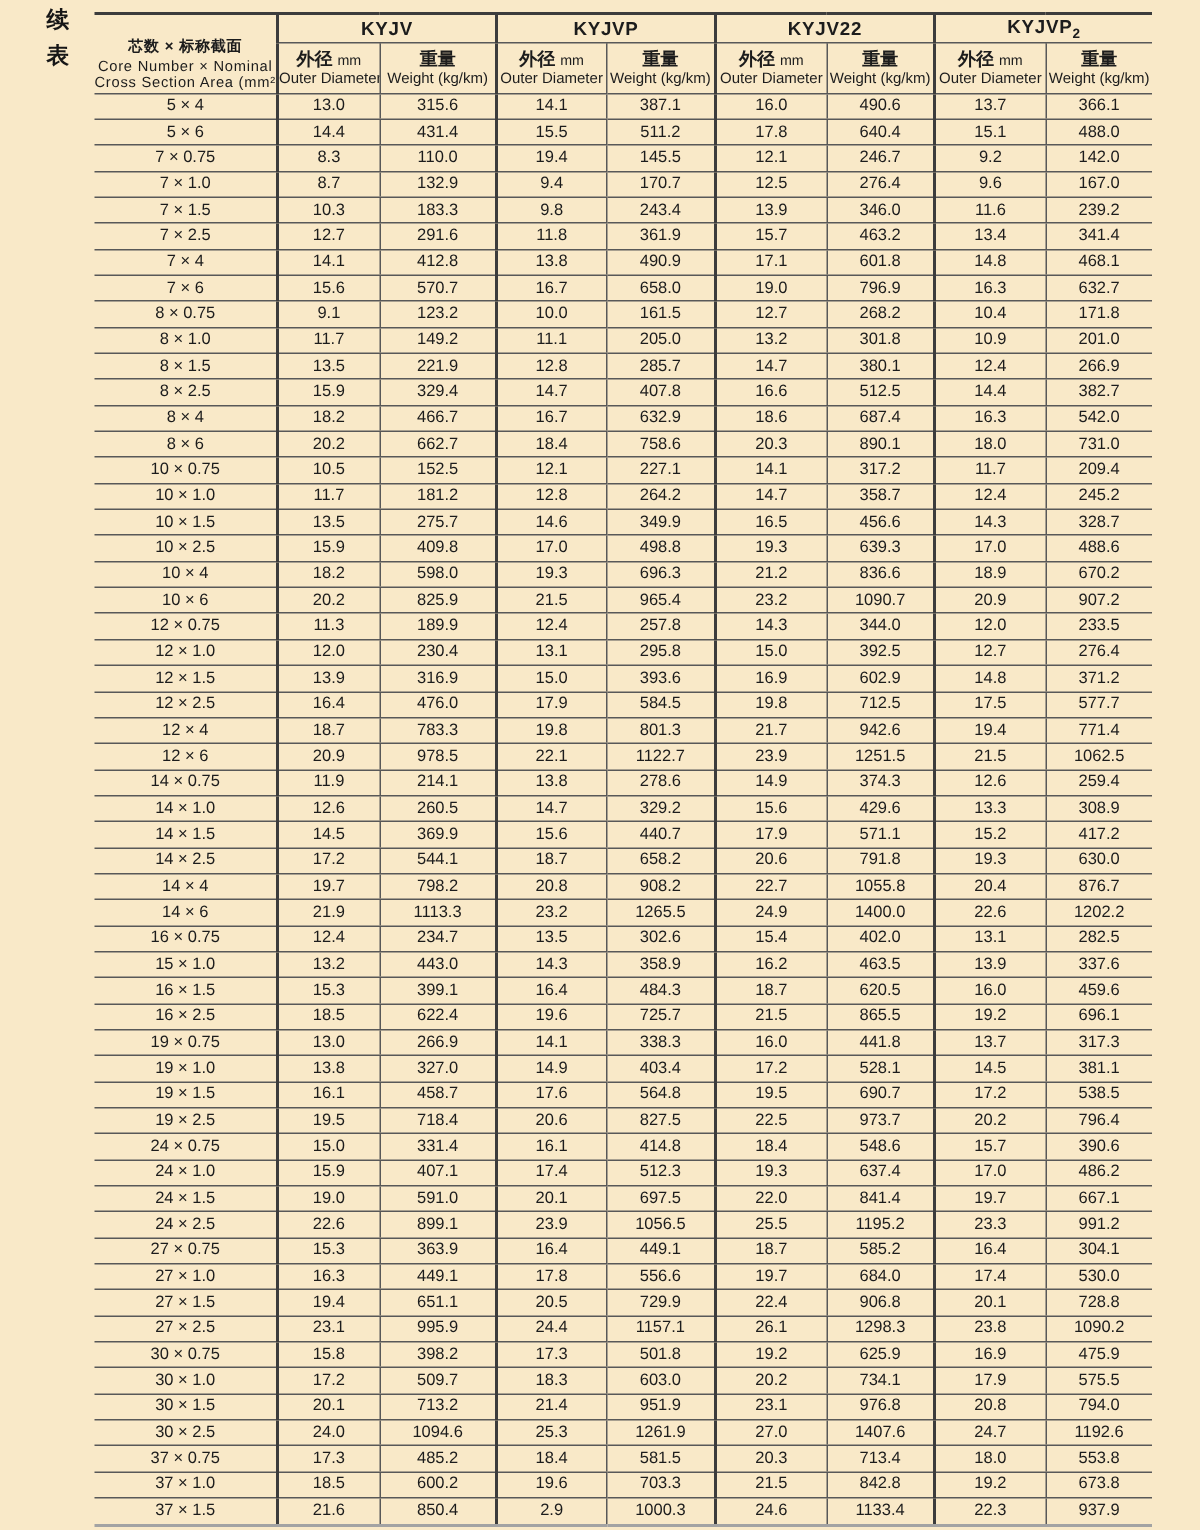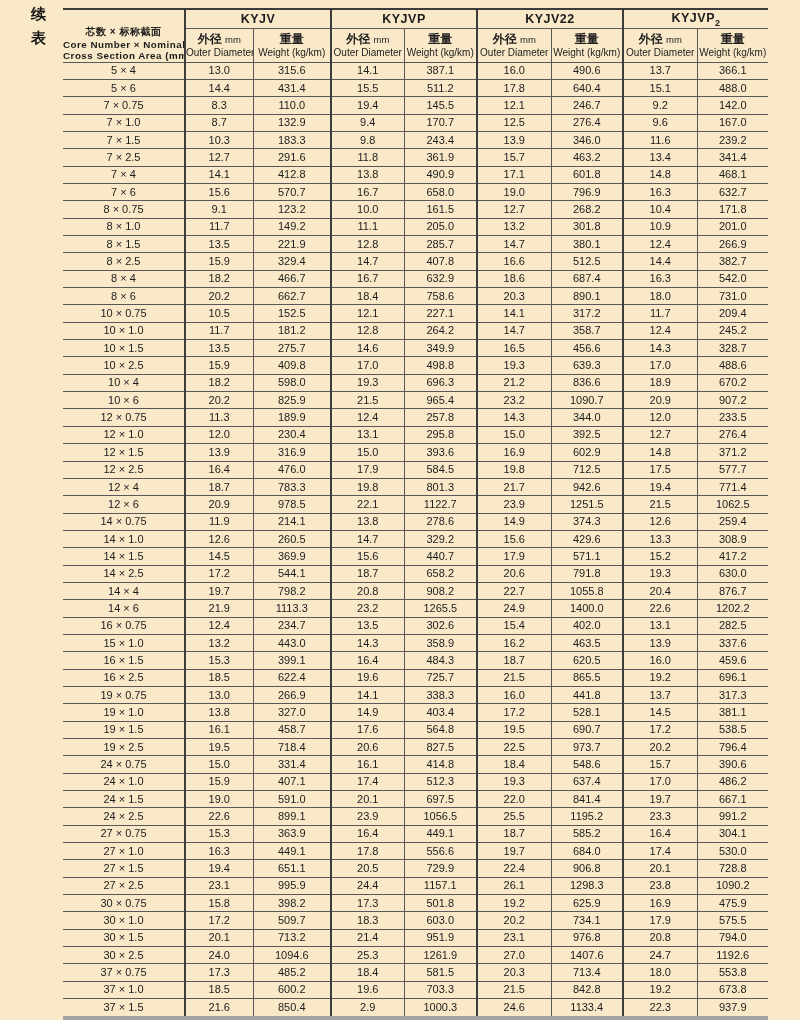--- a/index.html
+++ b/index.html
@@ -24,29 +24,29 @@
   }
   th,td{
     padding:0;margin:0;text-align:center;vertical-align:middle;
     color:#1c1c1c;border-bottom:1px solid #585858;
     overflow:hidden;white-space:nowrap;
   }
   .gb{border-left:2px solid #3c3c3c;}
   .il{border-left:1px solid #585858;}
   th.corner{height:46px;}
   .corner .zh{font-size:10px;font-weight:bold;line-height:1.25;margin-top:16px;}
-  .corner .en{font-size:9.8px;font-weight:bold;line-height:1.18;}
+  .corner .en{font-size:9.8px;font-weight:normal;line-height:1.18;}
   tr.grp-row th{height:16px;font-size:12.5px;font-weight:bold;letter-spacing:.5px;}
   tr.grp-row sub{font-size:9px;}
   tr.sub-row th{height:30px;}
   .h-zh{font-size:12px;font-weight:bold;line-height:1.2;}
   .h-zh .unit{font-size:9.5px;font-weight:normal;}
   .h-en{font-size:10px;font-weight:normal;line-height:1.15;}
   tbody td{height:16.35px;font-size:11px;line-height:1;}
-  tbody tr:last-child td{border-bottom:4px solid #a3a3a3;}
+  tbody tr:last-child td{border-bottom:2px solid #a3a3a3;}
 </style>
 </head>
 <body>
 
 <div class="sheet">
   <div class="side-label">
     <span>续</span>
     <span>表</span>
   </div>
 

